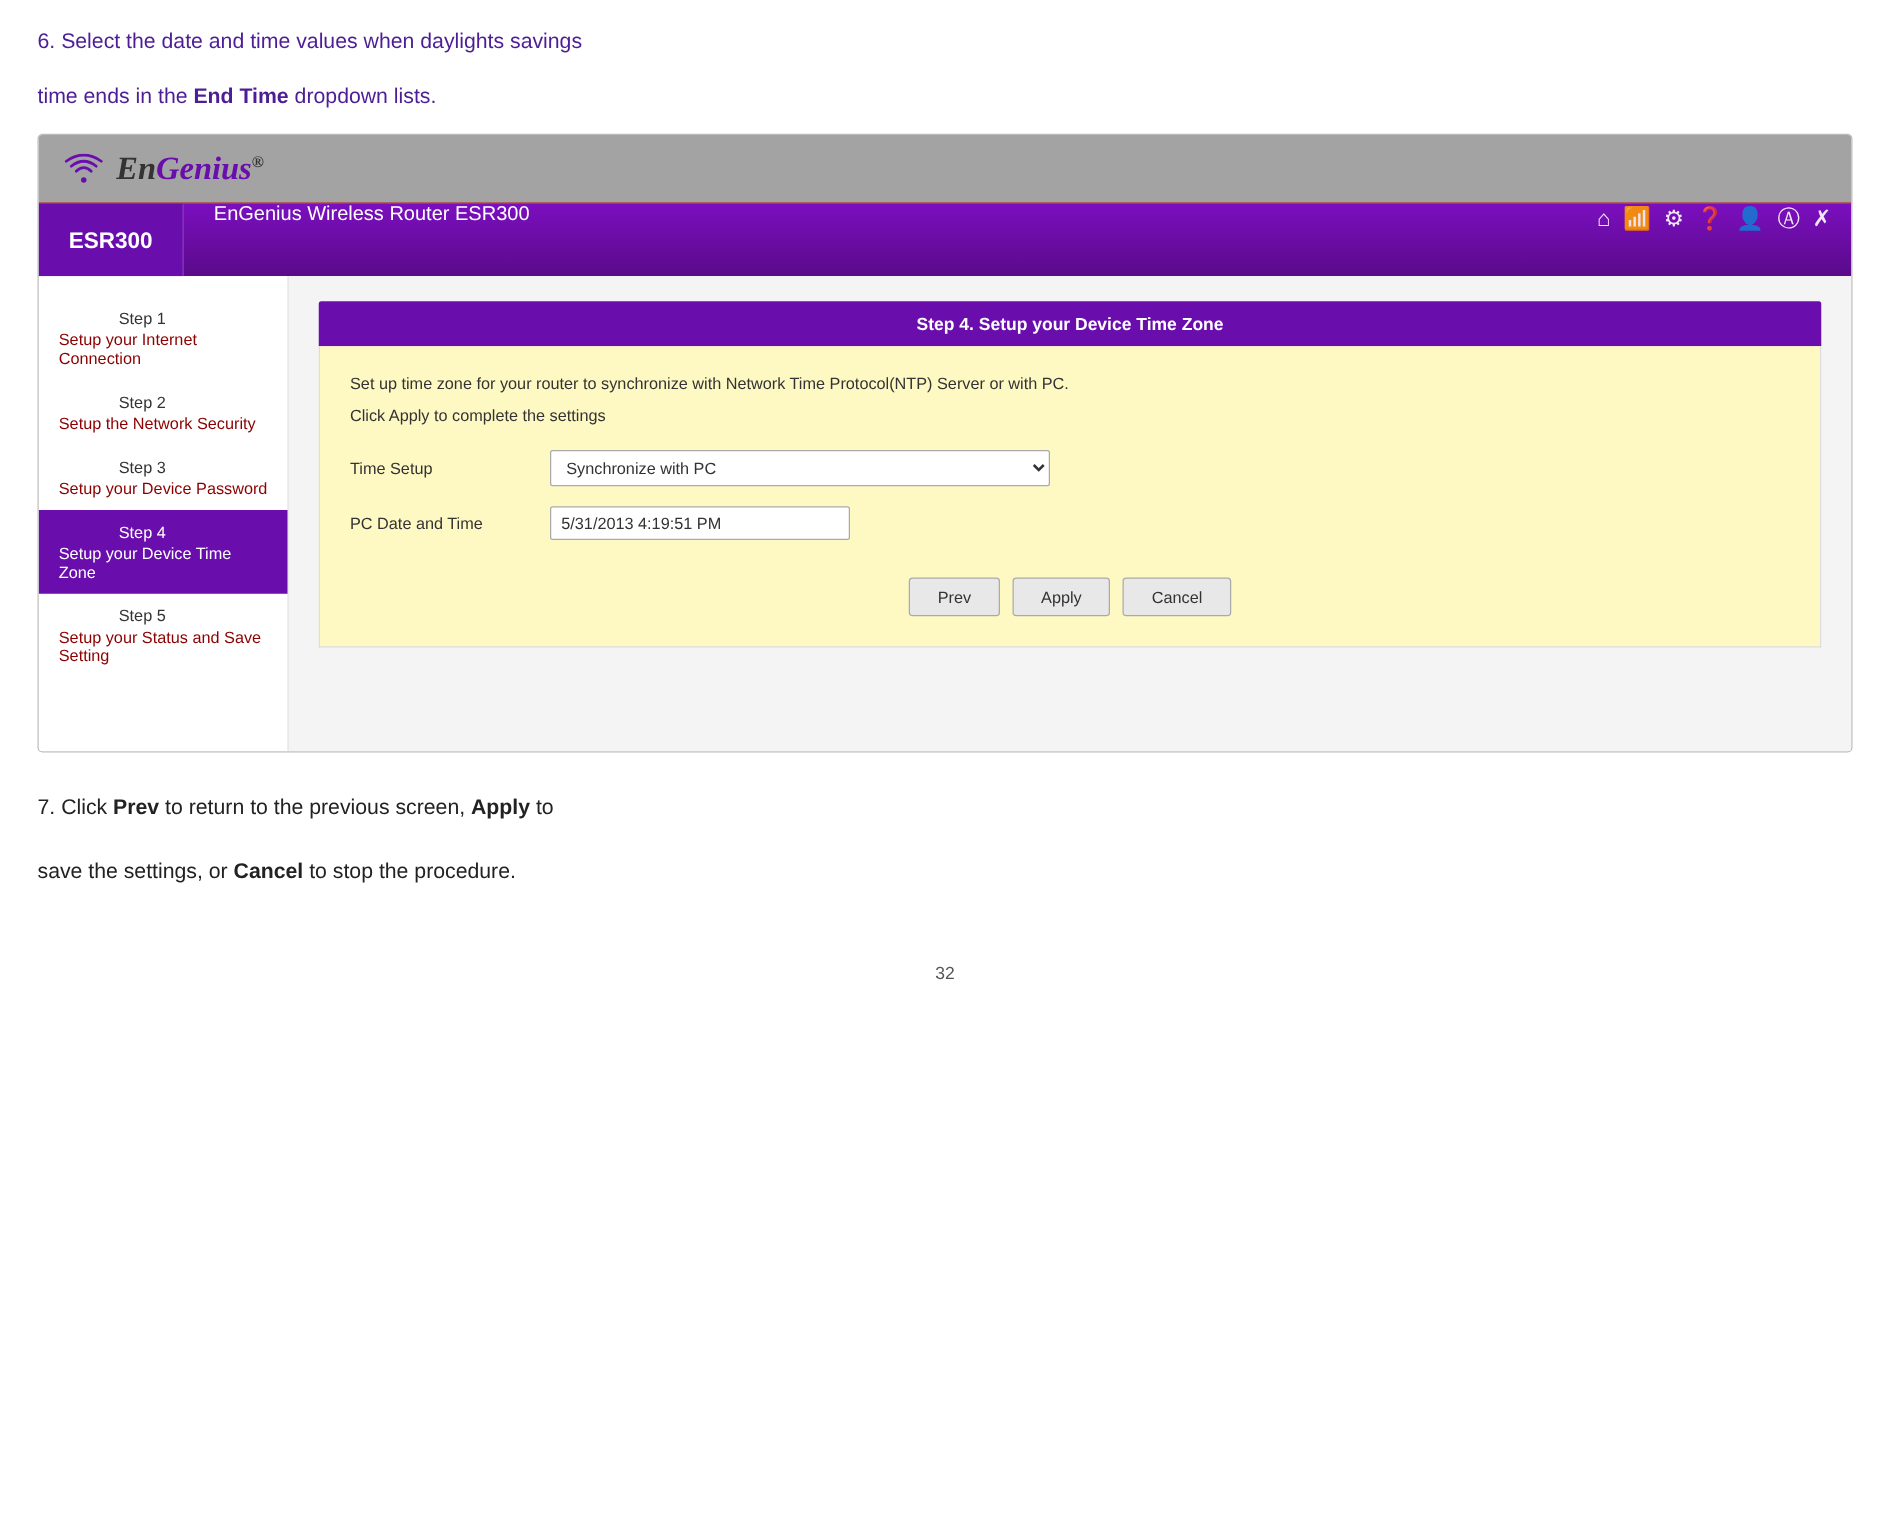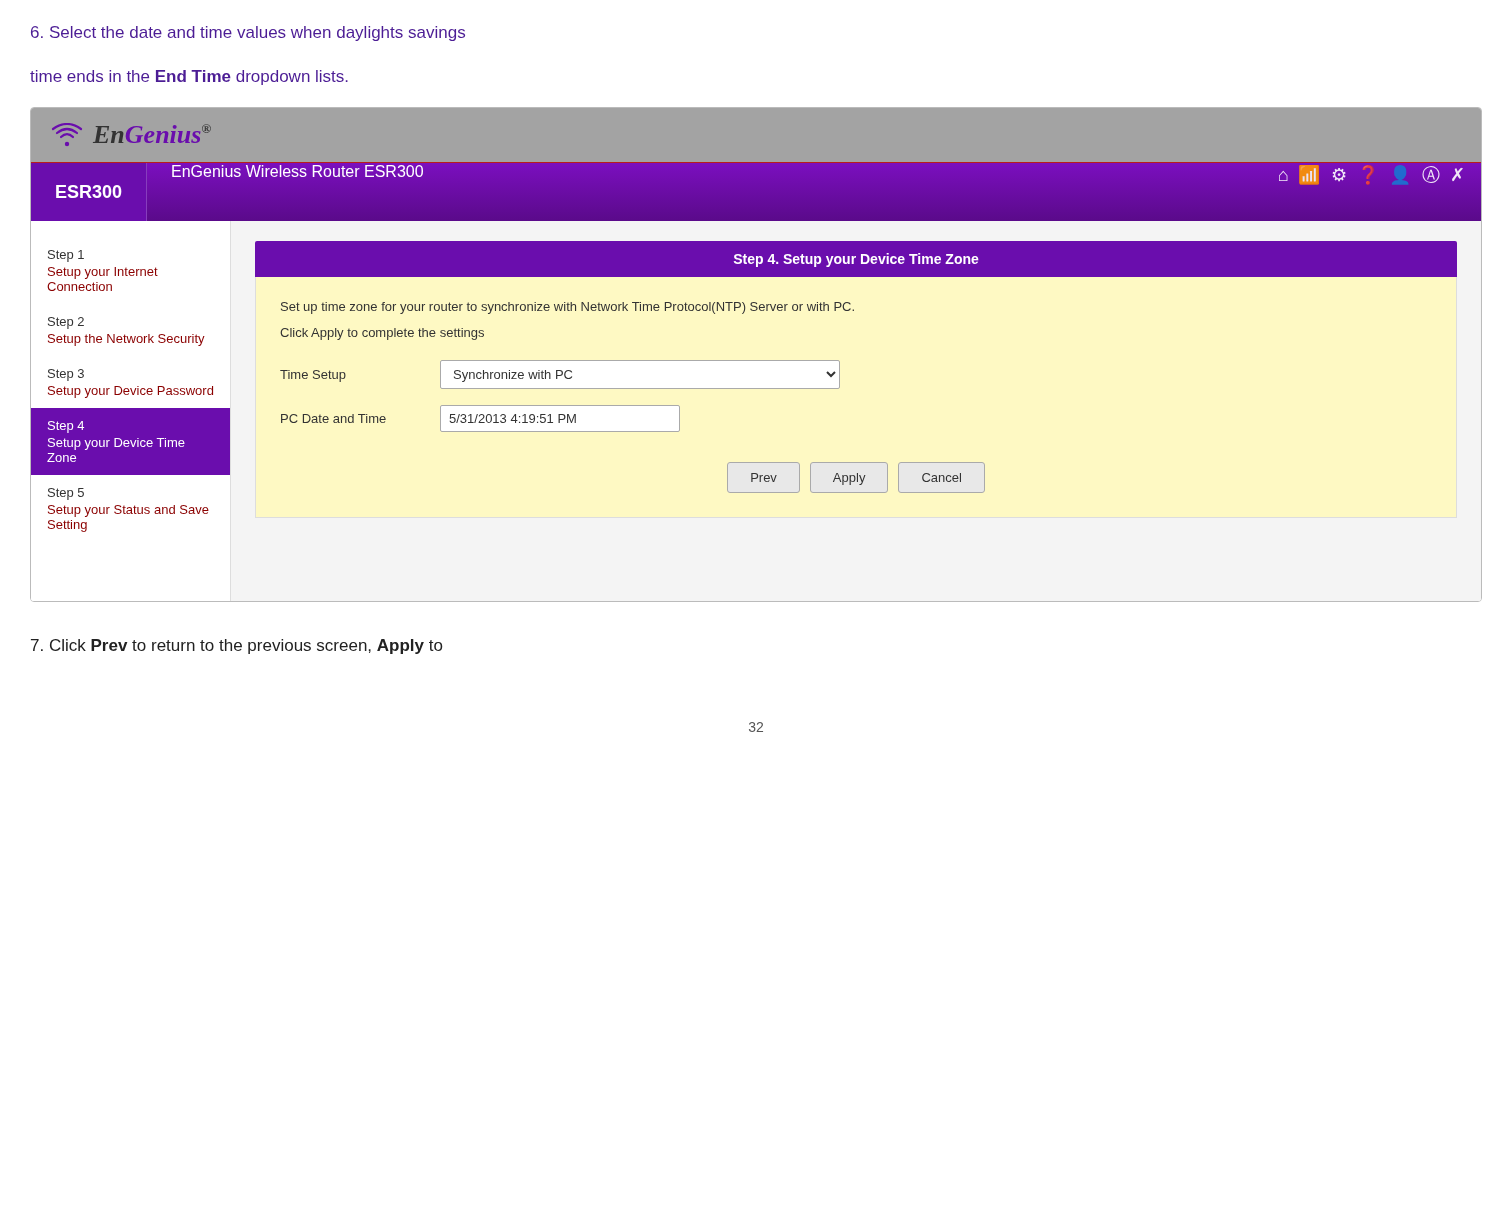--- a/index.html
+++ b/index.html
@@ -103,20 +103,21 @@
 
     .sidebar-step {
       padding: 10px 16px;
     }
 
     .step-number {
       font-size: 13px;
       color: #333;
       font-weight: normal;
       margin-bottom: 2px;
+      margin-left: 48px;
     }
 
     .step-label {
       font-size: 13px;
       color: #8b0000;
     }
 
     .sidebar-step.active {
       background: #6a0dad;
     }
@@ -359,18 +360,21 @@
           </div>
         </div>
 
       </div>
     </div>
   </div>
 
   <p class="outro-text">
     <span>7. Click </span><strong>Prev</strong><span> to return to the previous screen, </span><strong>Apply</strong><span> to</span>
   </p>
+  <p class="outro-text">
+    <span>save the settings, or </span><strong>Cancel</strong><span> to stop the procedure.</span>
+  </p>
 
   <div class="page-number">
     <span>32</span>
   </div>
 
 </div>
 
 </body></html>

